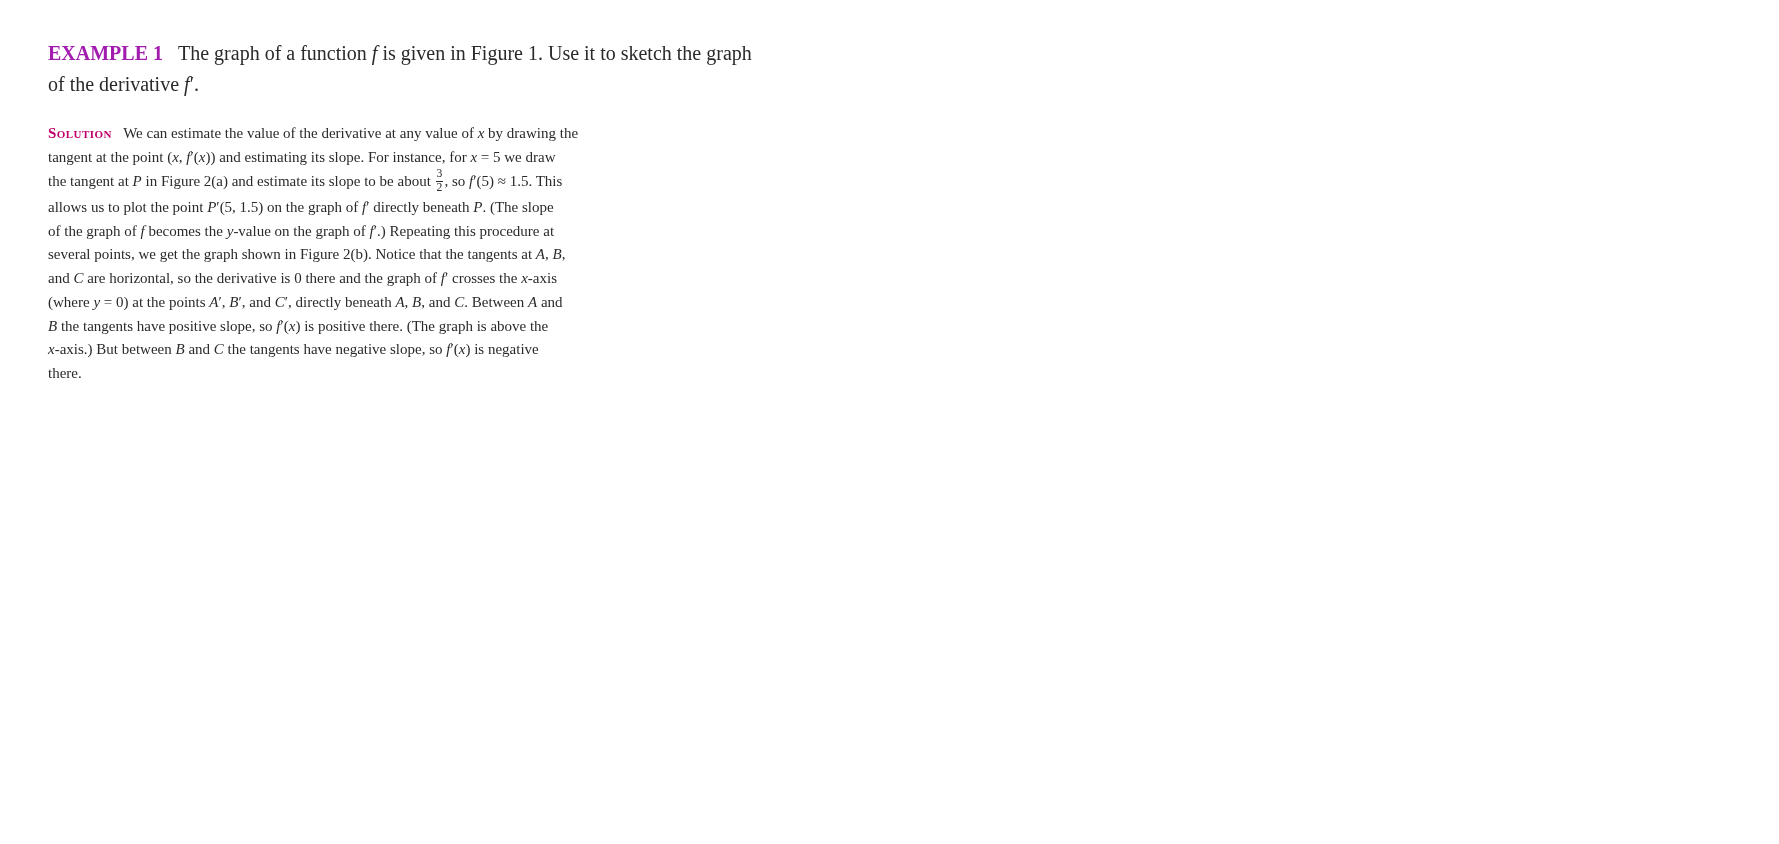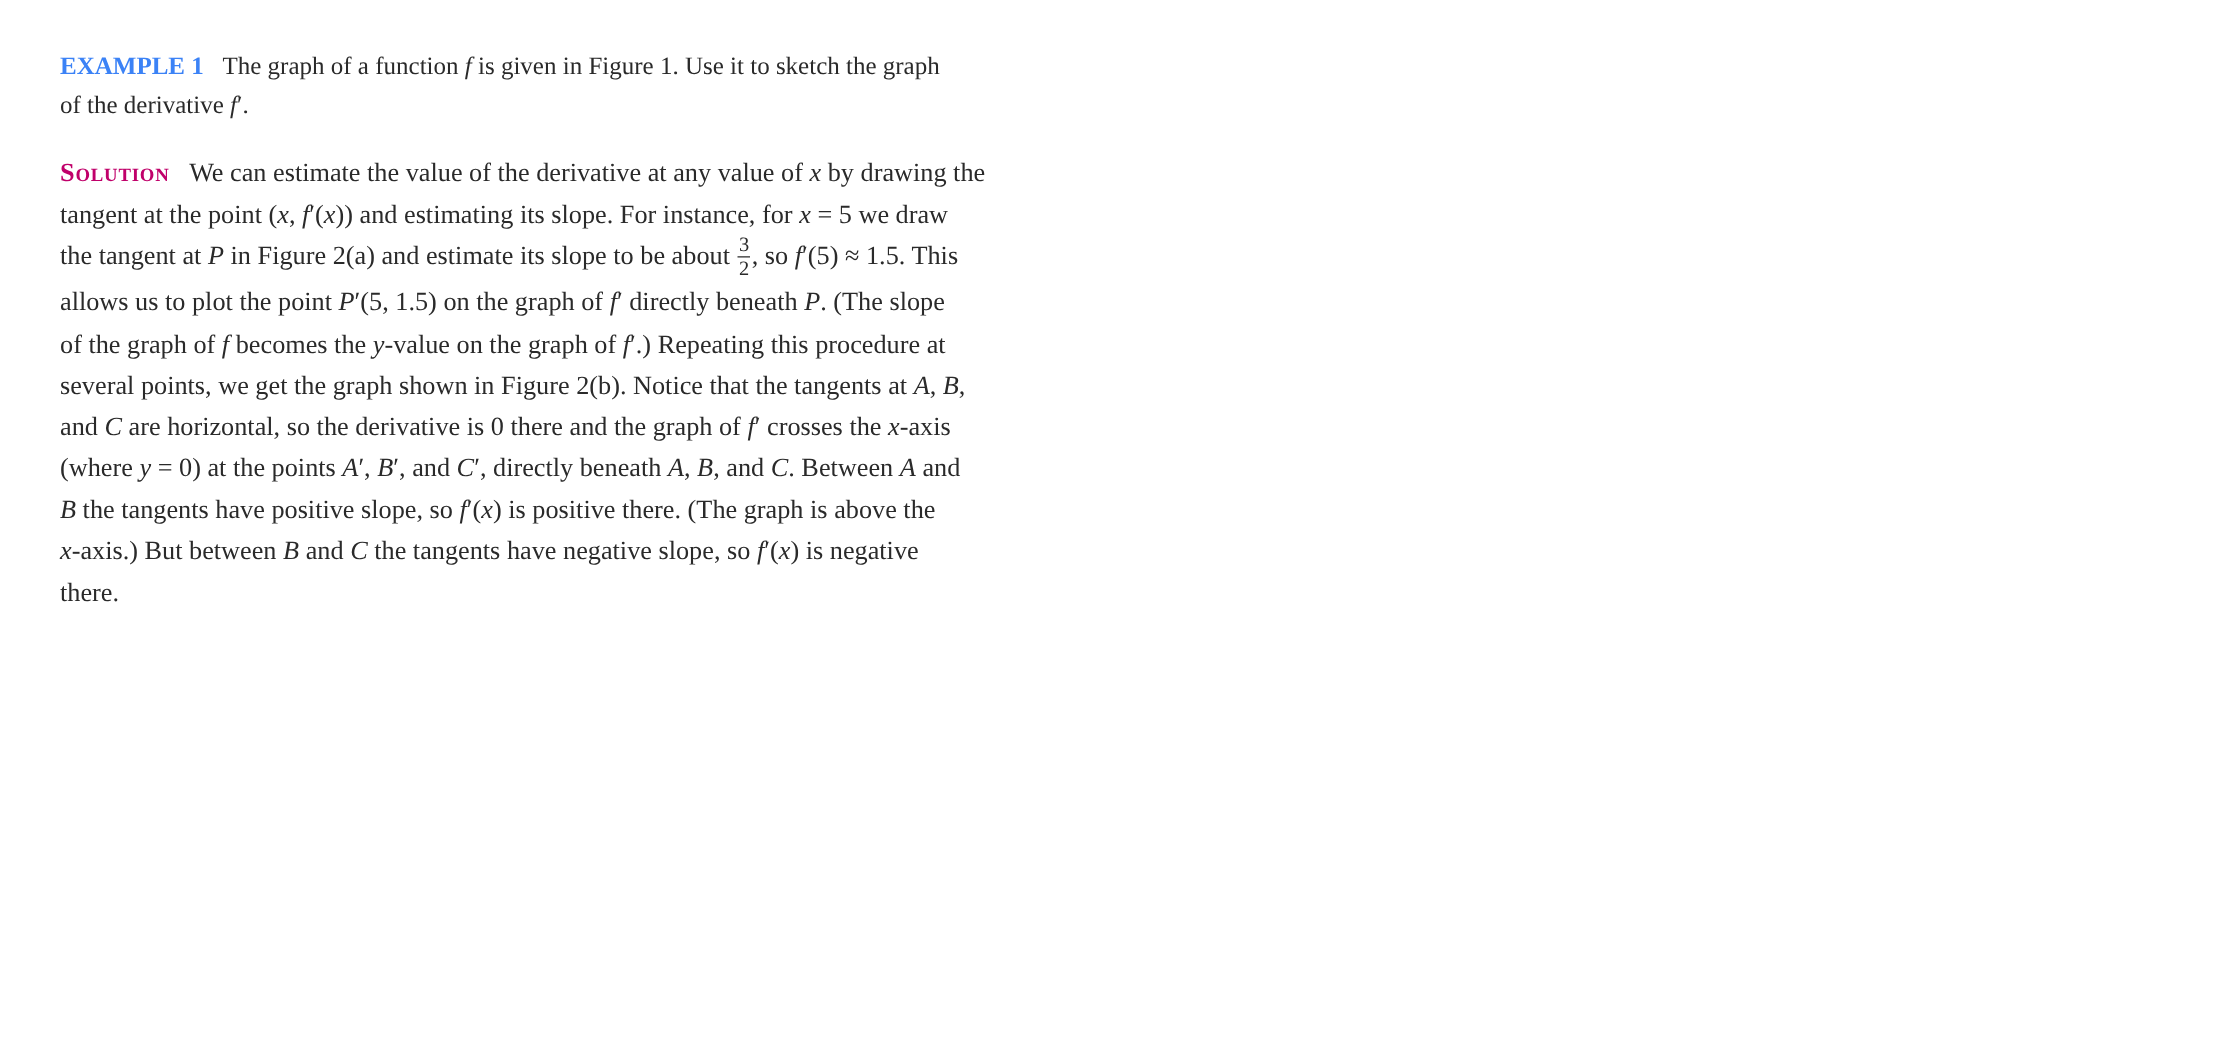--- a/index.html
+++ b/index.html
@@ -33,26 +33,26 @@
 
     .example-heading {
       font-size: 20px;
       line-height: 1.55;
       color: #2a2a2a;
     }
 
     .example-label {
       font-weight: bold;
       font-style: normal;
-      color: #3b82f6;
+      color: #a21caf;
     }
 
     .solution-block {
       margin-top: 18px;
-      font-size: 21px;
+      font-size: 15px;
       line-height: 1.58;
       color: #2a2a2a;
     }
 
     .solution-label {
       font-weight: bold;
       color: #c0006a;
       font-style: normal;
       font-variant: small-caps;
       letter-spacing: 0.03em;

